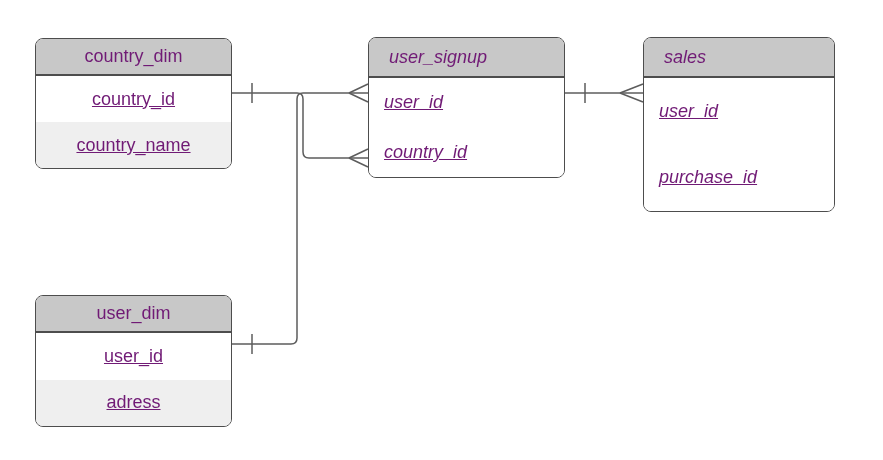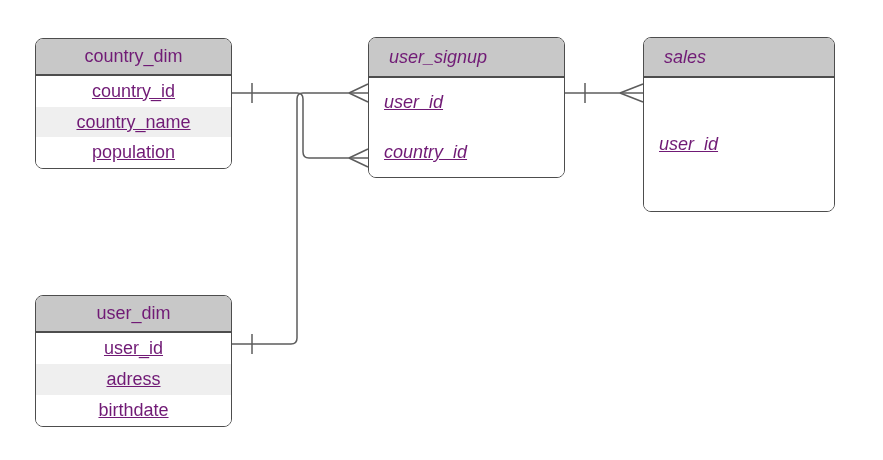--- a/index.html
+++ b/index.html
@@ -85,34 +85,33 @@
       <path d="M 565 93 H 643"></path>
       <path d="M 585 83 V 103"></path>
       <path d="M 620 93 L 643 84 M 620 93 L 643 102"></path>
     </g>
   </svg>
 
   <div class="entity centered" id="entity-country-dim">
     <div class="entity-header">country_dim</div>
     <div class="field-row">country_id</div>
     <div class="field-row alt">country_name</div>
-    <div class="field-row">population</div>
   </div>
 
   <div class="entity italic-left" id="entity-user-signup">
     <div class="entity-header">user_signup</div>
     <div class="field-row">user_id</div>
     <div class="field-row">country_id</div>
   </div>
 
   <div class="entity italic-left" id="entity-sales">
     <div class="entity-header">sales</div>
     <div class="field-row">user_id</div>
+    <div class="field-row">purchase_id</div>
   </div>
 
   <div class="entity centered" id="entity-user-dim">
     <div class="entity-header">user_dim</div>
     <div class="field-row">user_id</div>
     <div class="field-row alt">adress</div>
-    <div class="field-row">birthdate</div>
   </div>
 
 </div>
 
 </body></html>

